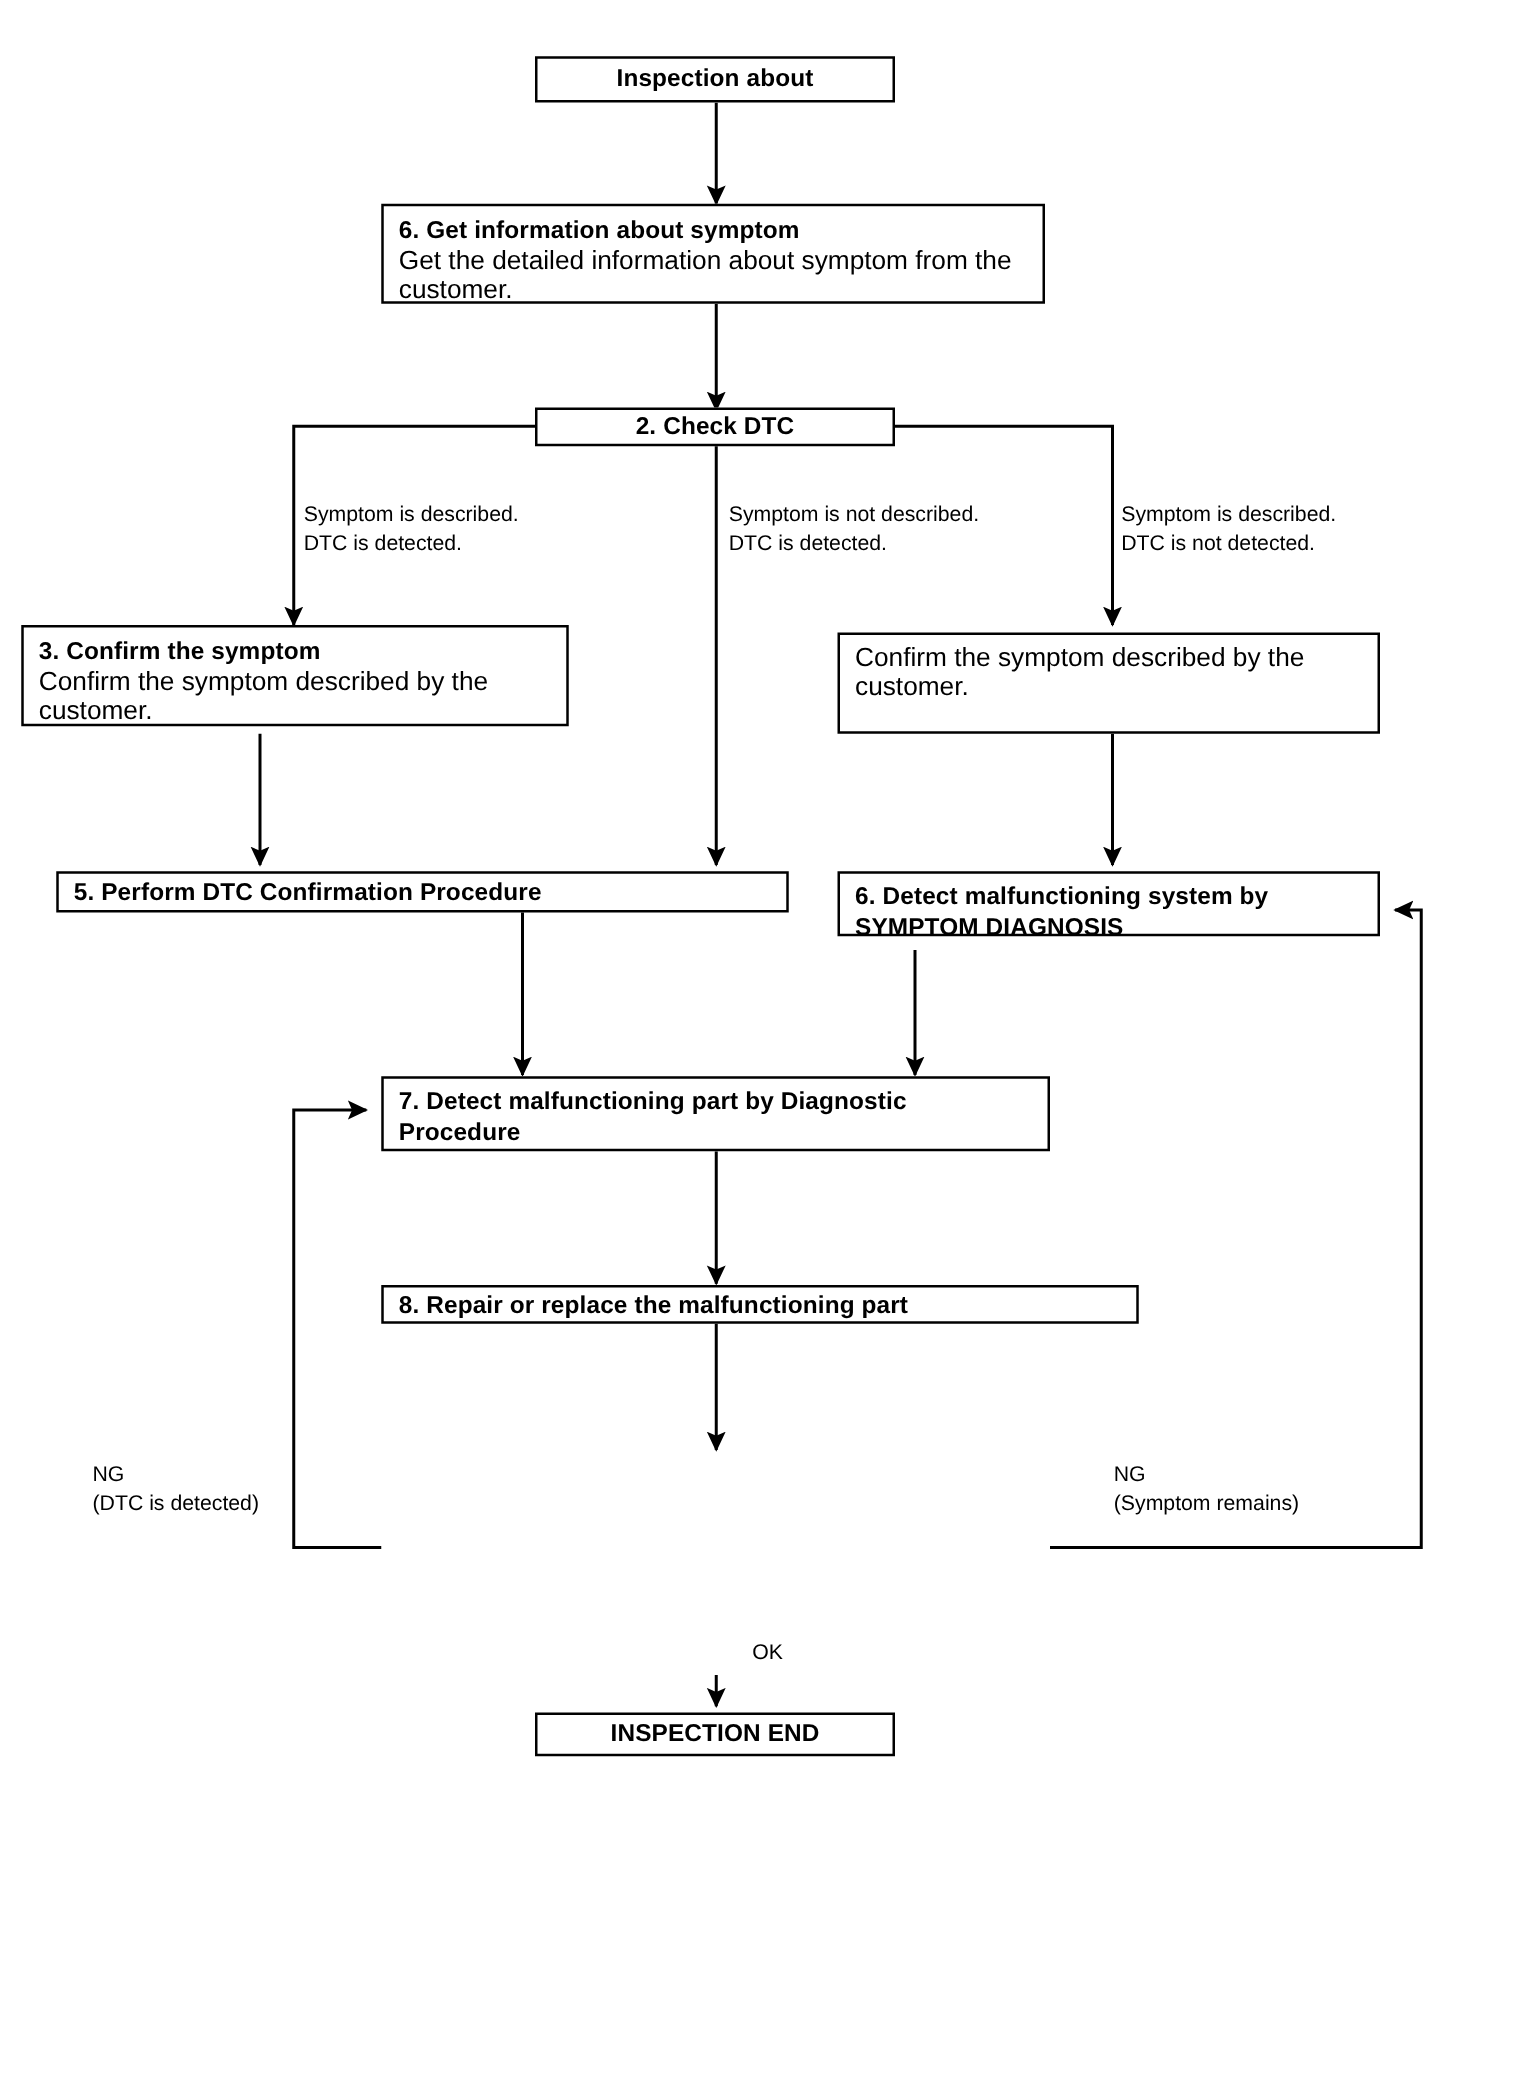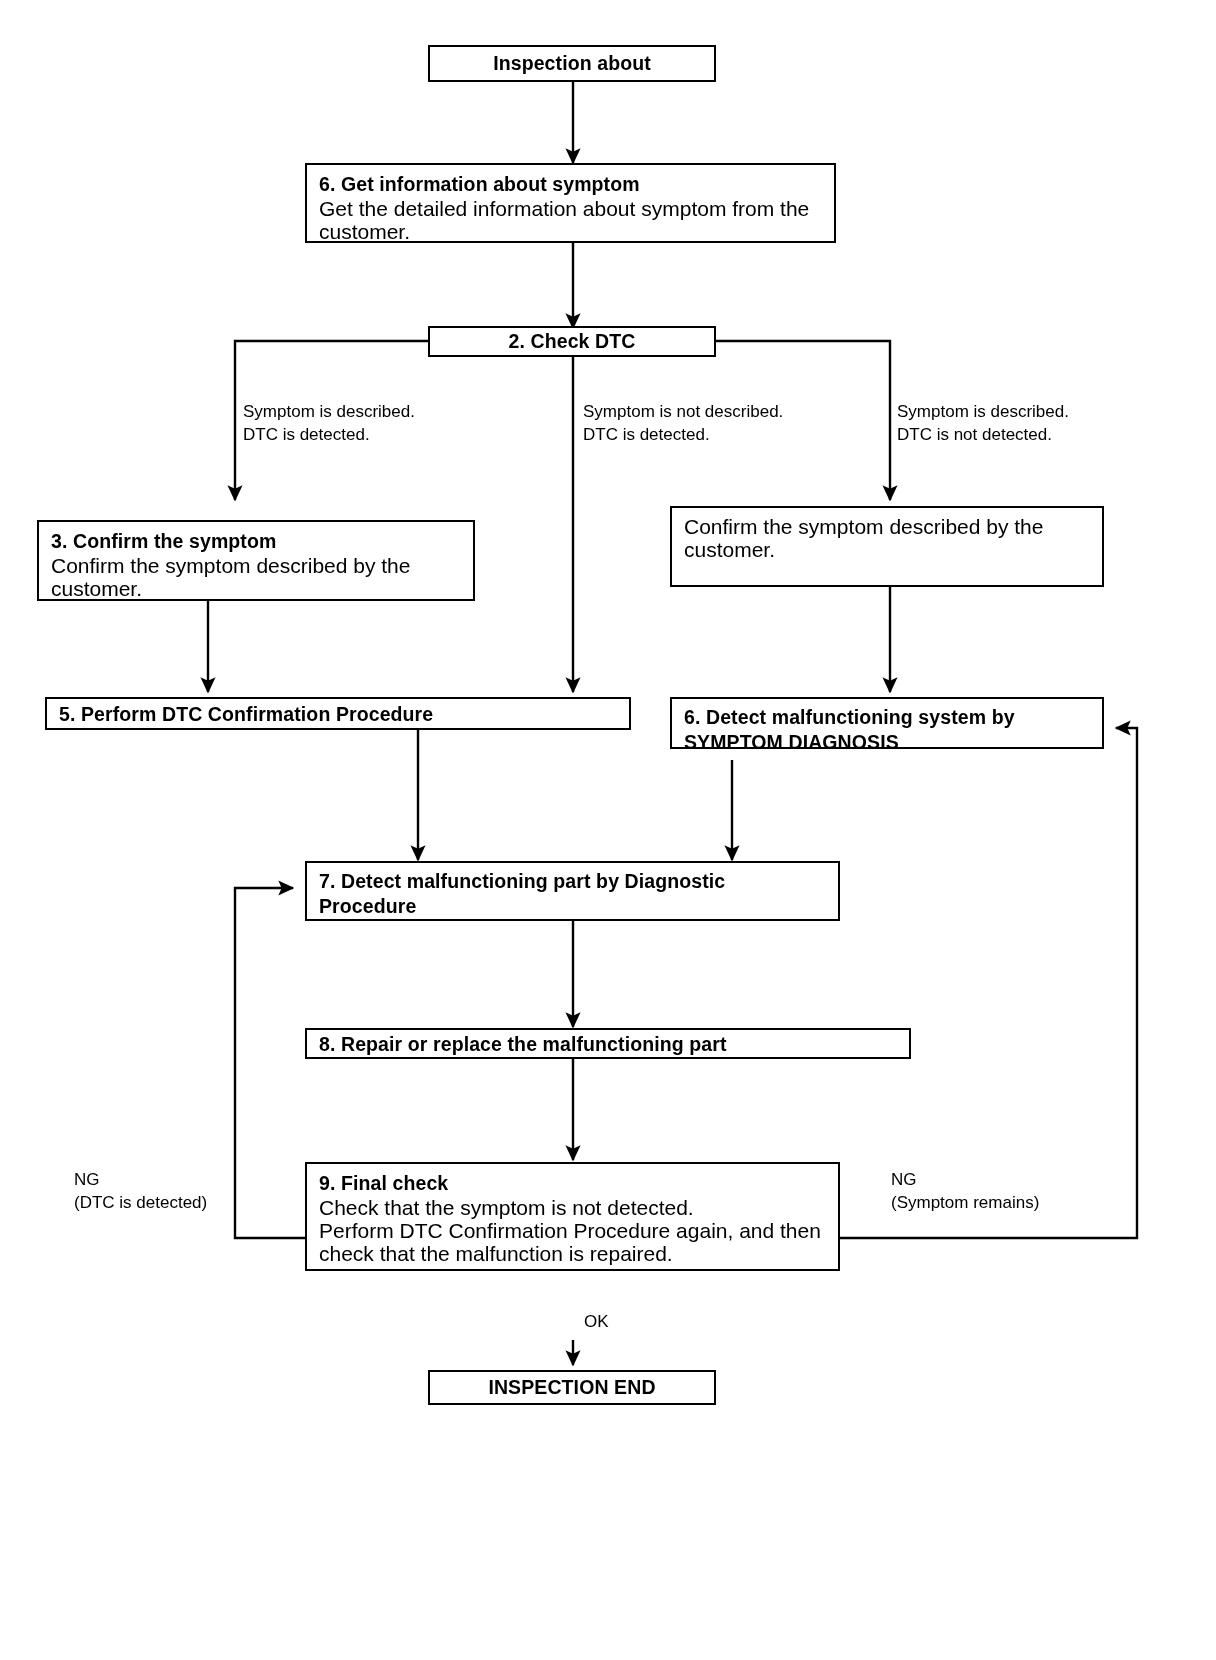--- a/index.html
+++ b/index.html
@@ -119,21 +119,21 @@
     <span class="node-title">2. Check DTC</span>
   </div>
 
   <div class="edge-label" style="left:243px; top:400px; width:260px;">Symptom is described.
 DTC is detected.</div>
   <div class="edge-label" style="left:583px; top:400px; width:270px;">Symptom is not described.
 DTC is detected.</div>
   <div class="edge-label" style="left:897px; top:400px; width:280px;">Symptom is described.
 DTC is not detected.</div>
 
-  <div class="node-box pad" style="left:17px; top:520px; width:438px; height:81px;margin-left:20px;">
+  <div class="node-box pad" style="left:17px; top:500px; width:438px; height:81px;">
     <div class="node-title">3. Confirm the symptom</div>
     <div class="node-body">Confirm the symptom described by the
 customer.</div>
   </div>
 
   <div class="node-box pad" style="left:670px; top:506px; width:434px; height:81px;">
     <div class="node-body">Confirm the symptom described by the
 customer.</div>
   </div>
 
@@ -148,31 +148,25 @@
 
   <div class="node-box pad" style="left:305px; top:861px; width:535px; height:60px; padding-top:6px;">
     <div class="node-title">7. Detect malfunctioning part by Diagnostic
     Procedure</div>
   </div>
 
   <div class="node-box pad" style="left:305px; top:1028px; width:606px; height:31px; padding-top:2px;">
     <div class="node-title">8. Repair or replace the malfunctioning part</div>
   </div>
 
-  <div class="node-box pad" style="left:305px; top:1162px; width:535px; height:109px;">
-    <div class="node-title">9. Final check</div>
-    <div class="node-body">Check that the symptom is not detected.
-Perform DTC Confirmation Procedure again, and then
-check that the malfunction is repaired.</div>
-  </div>
 
   <div class="edge-label" style="left:74px; top:1168px; width:165px;">NG
 (DTC is detected)</div>
   <div class="edge-label" style="left:891px; top:1168px; width:230px;">NG
 (Symptom remains)</div>
 
-  <div class="edge-label" style="left:584px; top:1310px; width:60px;">OK</div>
+  <div class="edge-label" style="left:584px; top:1310px; width:60px;text-align:center;">OK</div>
 
   <div class="node-box centered" style="left:428px; top:1370px; width:288px; height:35px;">
     <span class="node-title">INSPECTION END</span>
   </div>
 
 </div>
 
 </body></html>

